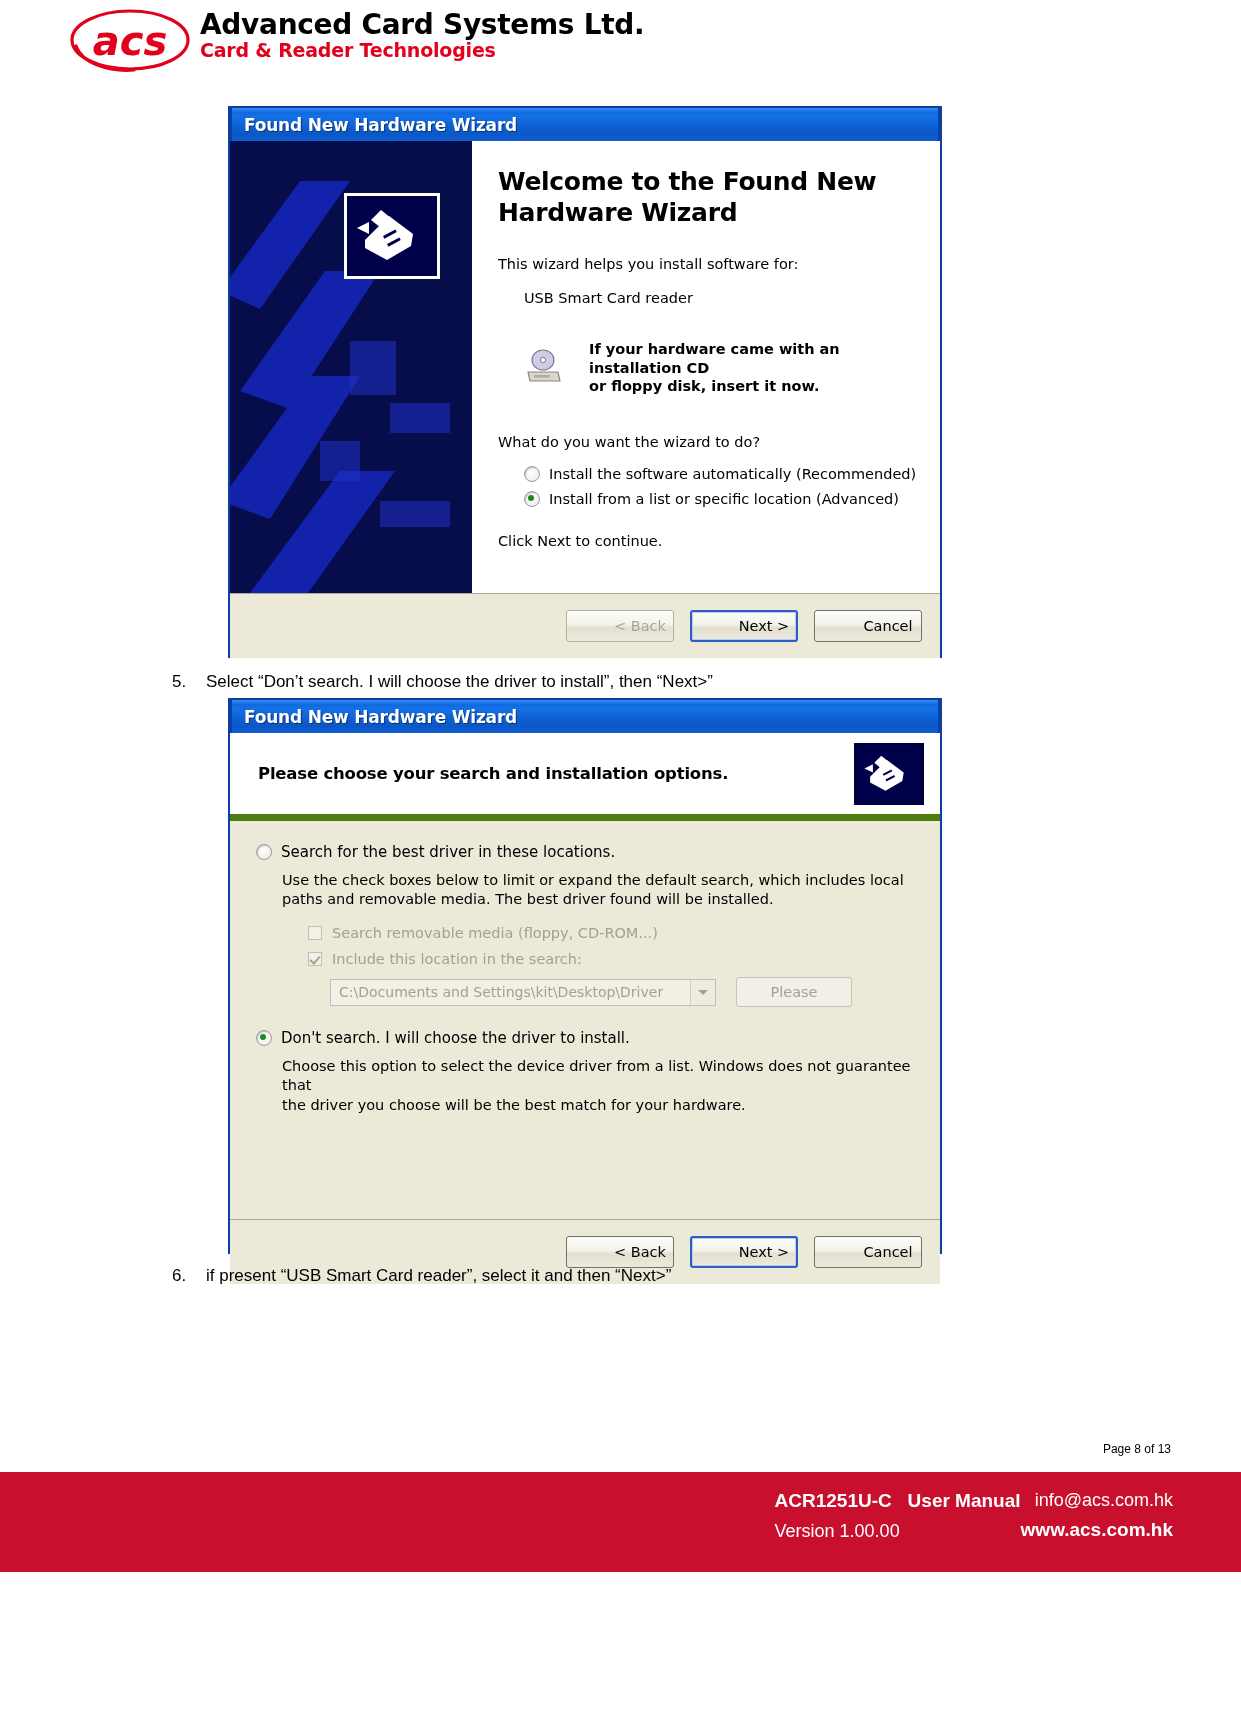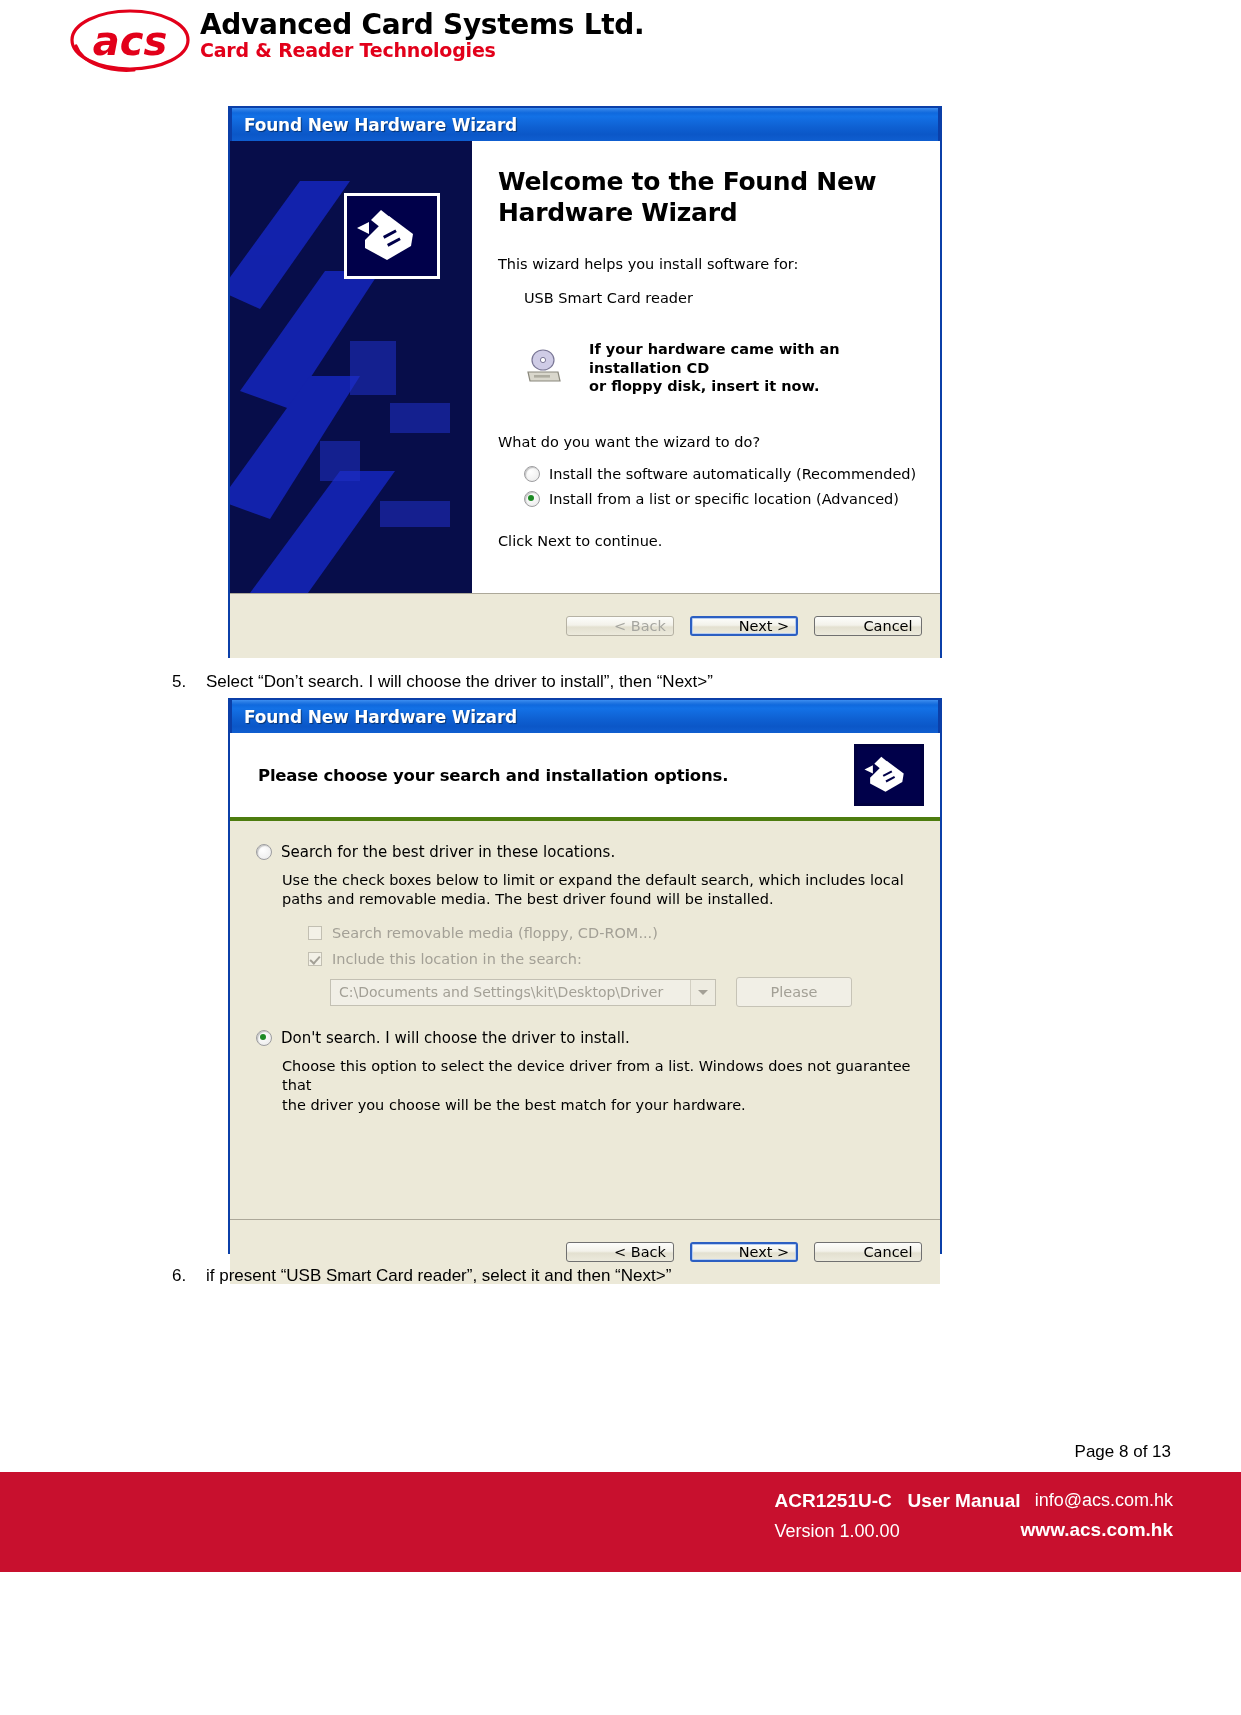--- a/index.html
+++ b/index.html
@@ -226,21 +226,21 @@
     background: #ece9d8;
     border-top: 1px solid #aca899;
     display: flex;
     align-items: center;
     justify-content: flex-end;
     padding-right: 18px;
     box-sizing: border-box;
   }
   .xp-btn {
     min-width: 108px;
-    height: 20px;
+    height: 32px;
     margin-left: 16px;
     border: 1px solid #707070;
     border-radius: 3px;
     background: linear-gradient(to bottom, #fdfdfb 0%, #f3f2ea 45%, #e3e0d0 56%, #eceadc 100%);
     font-family: "DejaVu Sans", sans-serif;
     font-size: 14.5px;
     color: #000000;
     display: flex;
     align-items: center;
     justify-content: center;
@@ -260,21 +260,21 @@
   
   #dialog-options {
     left: 228px;
     top: 698px;
     width: 714px;
     height: 556px;
   }
   .opt-header {
     height: 88px;
     background: #ffffff;
-    border-bottom: 4px solid #4d7c0f;
+    border-bottom: 7px solid #4d7c0f;
     display: flex;
     align-items: center;
     justify-content: space-between;
     padding: 0 16px 0 28px;
     box-sizing: border-box;
   }
   .opt-header-title {
     font-family: "DejaVu Sans", sans-serif;
     font-size: 16.5px;
     font-weight: bold;
@@ -403,21 +403,21 @@
   }
   #step-5 { left: 172px; top: 672px; }
   #step-6 { left: 172px; top: 1266px; }
 
   
   .page-number {
     position: absolute;
     right: 70px;
     top: 1442px;
     font-family: "Liberation Sans", sans-serif;
-    font-size: 17px;
+    font-size: 12px;
     color: #000000;
   }
 
   
   .footer-bar {
     position: absolute;
     left: 0;
     top: 1472px;
     width: 1241px;
     height: 100px;

